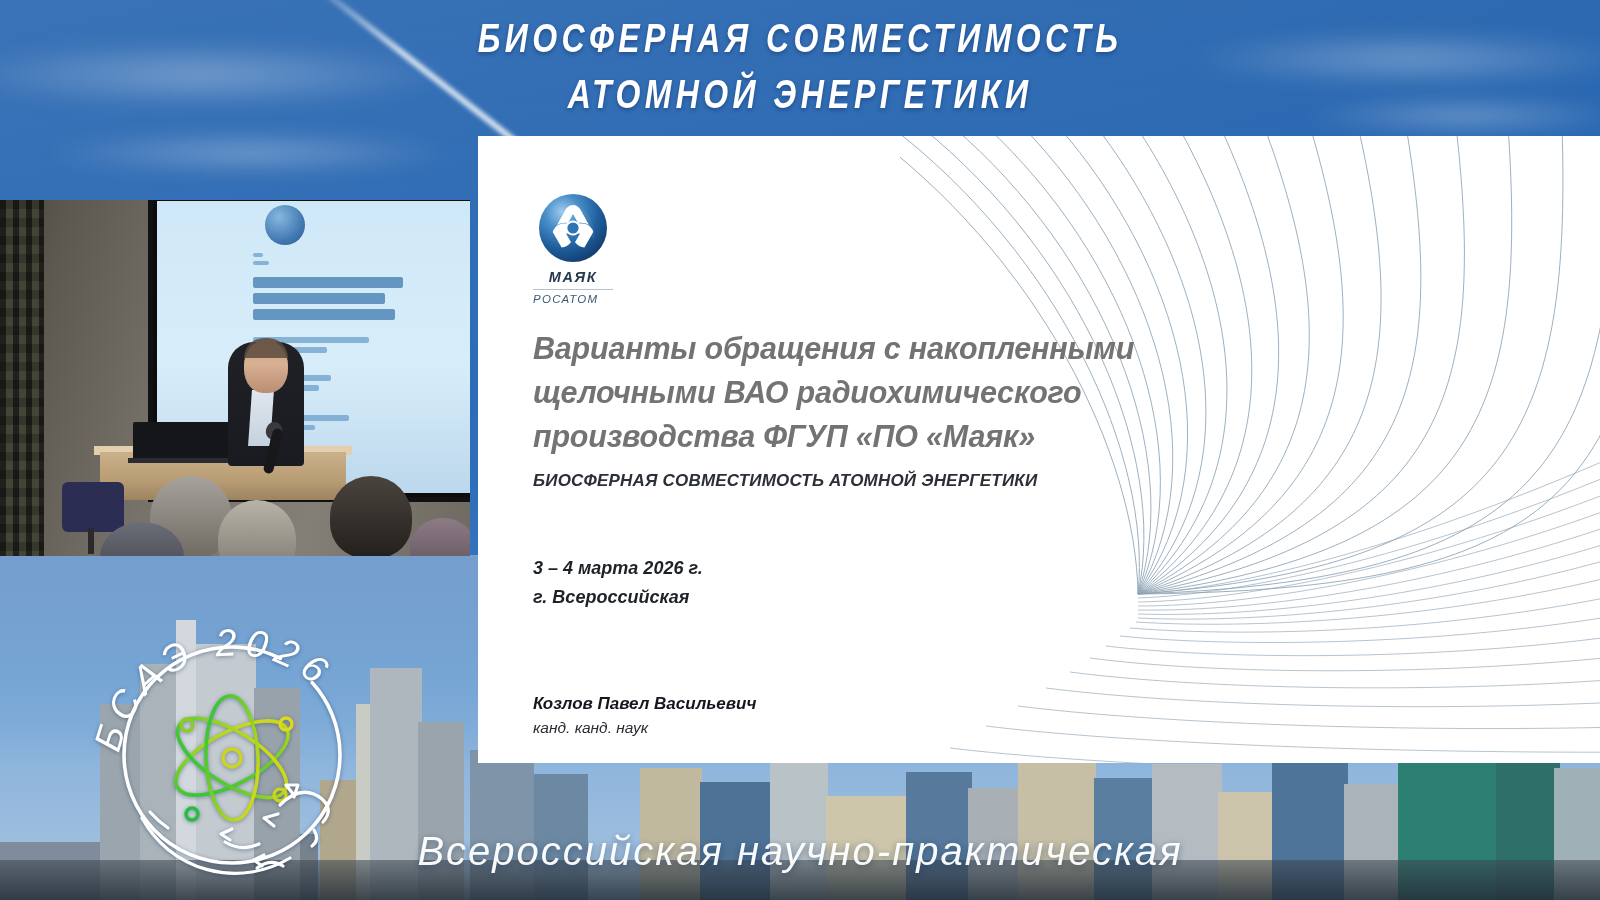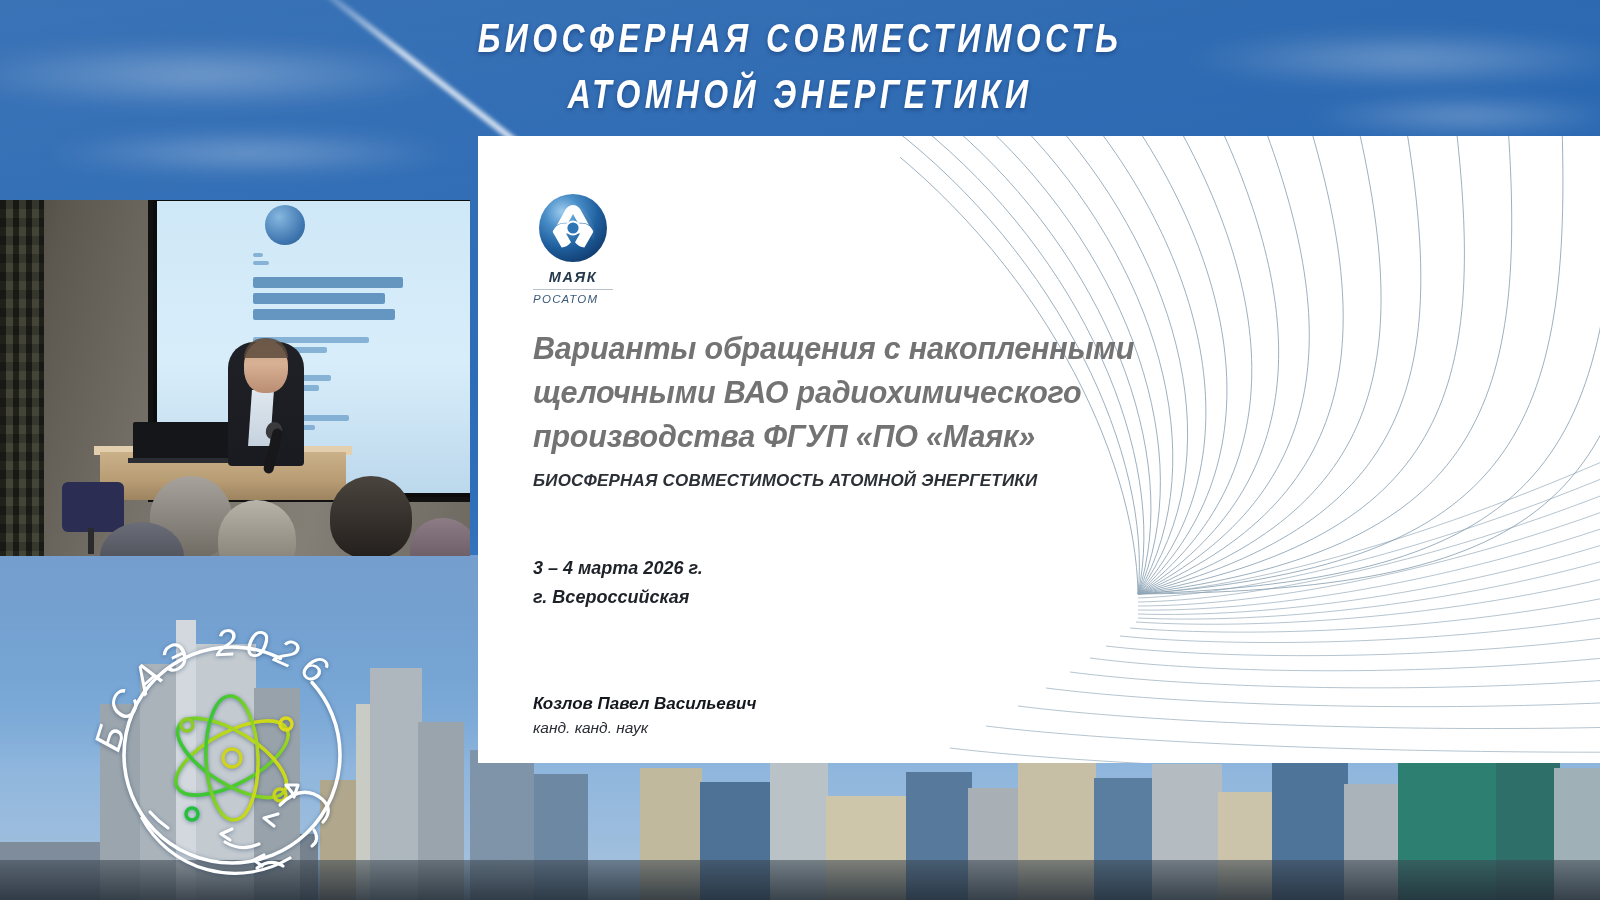--- a/index.html
+++ b/index.html
@@ -249,20 +249,21 @@
         <path d="M 145,252 q 16,10 34,2"></path>
         <path d="M 150,250 l -9,-6 l 11,-5"></path>
         <path d="M 177,278 q 14,-10 26,-2"></path>
         <path d="M 182,276 l -8,-6 l 10,-5"></path>
         <path d="M 234,240 q 6,10 -2,16"></path>
       </g>
     </svg>
   </div>
 
   <div class="bottom-caption">
+    <span class="ln">Всероссийская научно-практическая</span>
   </div>
 
   <div class="webcam">
     <div class="wc-wall"></div>
     <div class="wc-curtain"></div>
 
     <div class="wc-screen">
       <div class="wc-screen-in">
         <div class="wc-sl-logo"></div>
         <div class="wc-sl-line" style="top:52px;  width:10px;  height:4px;"></div>

